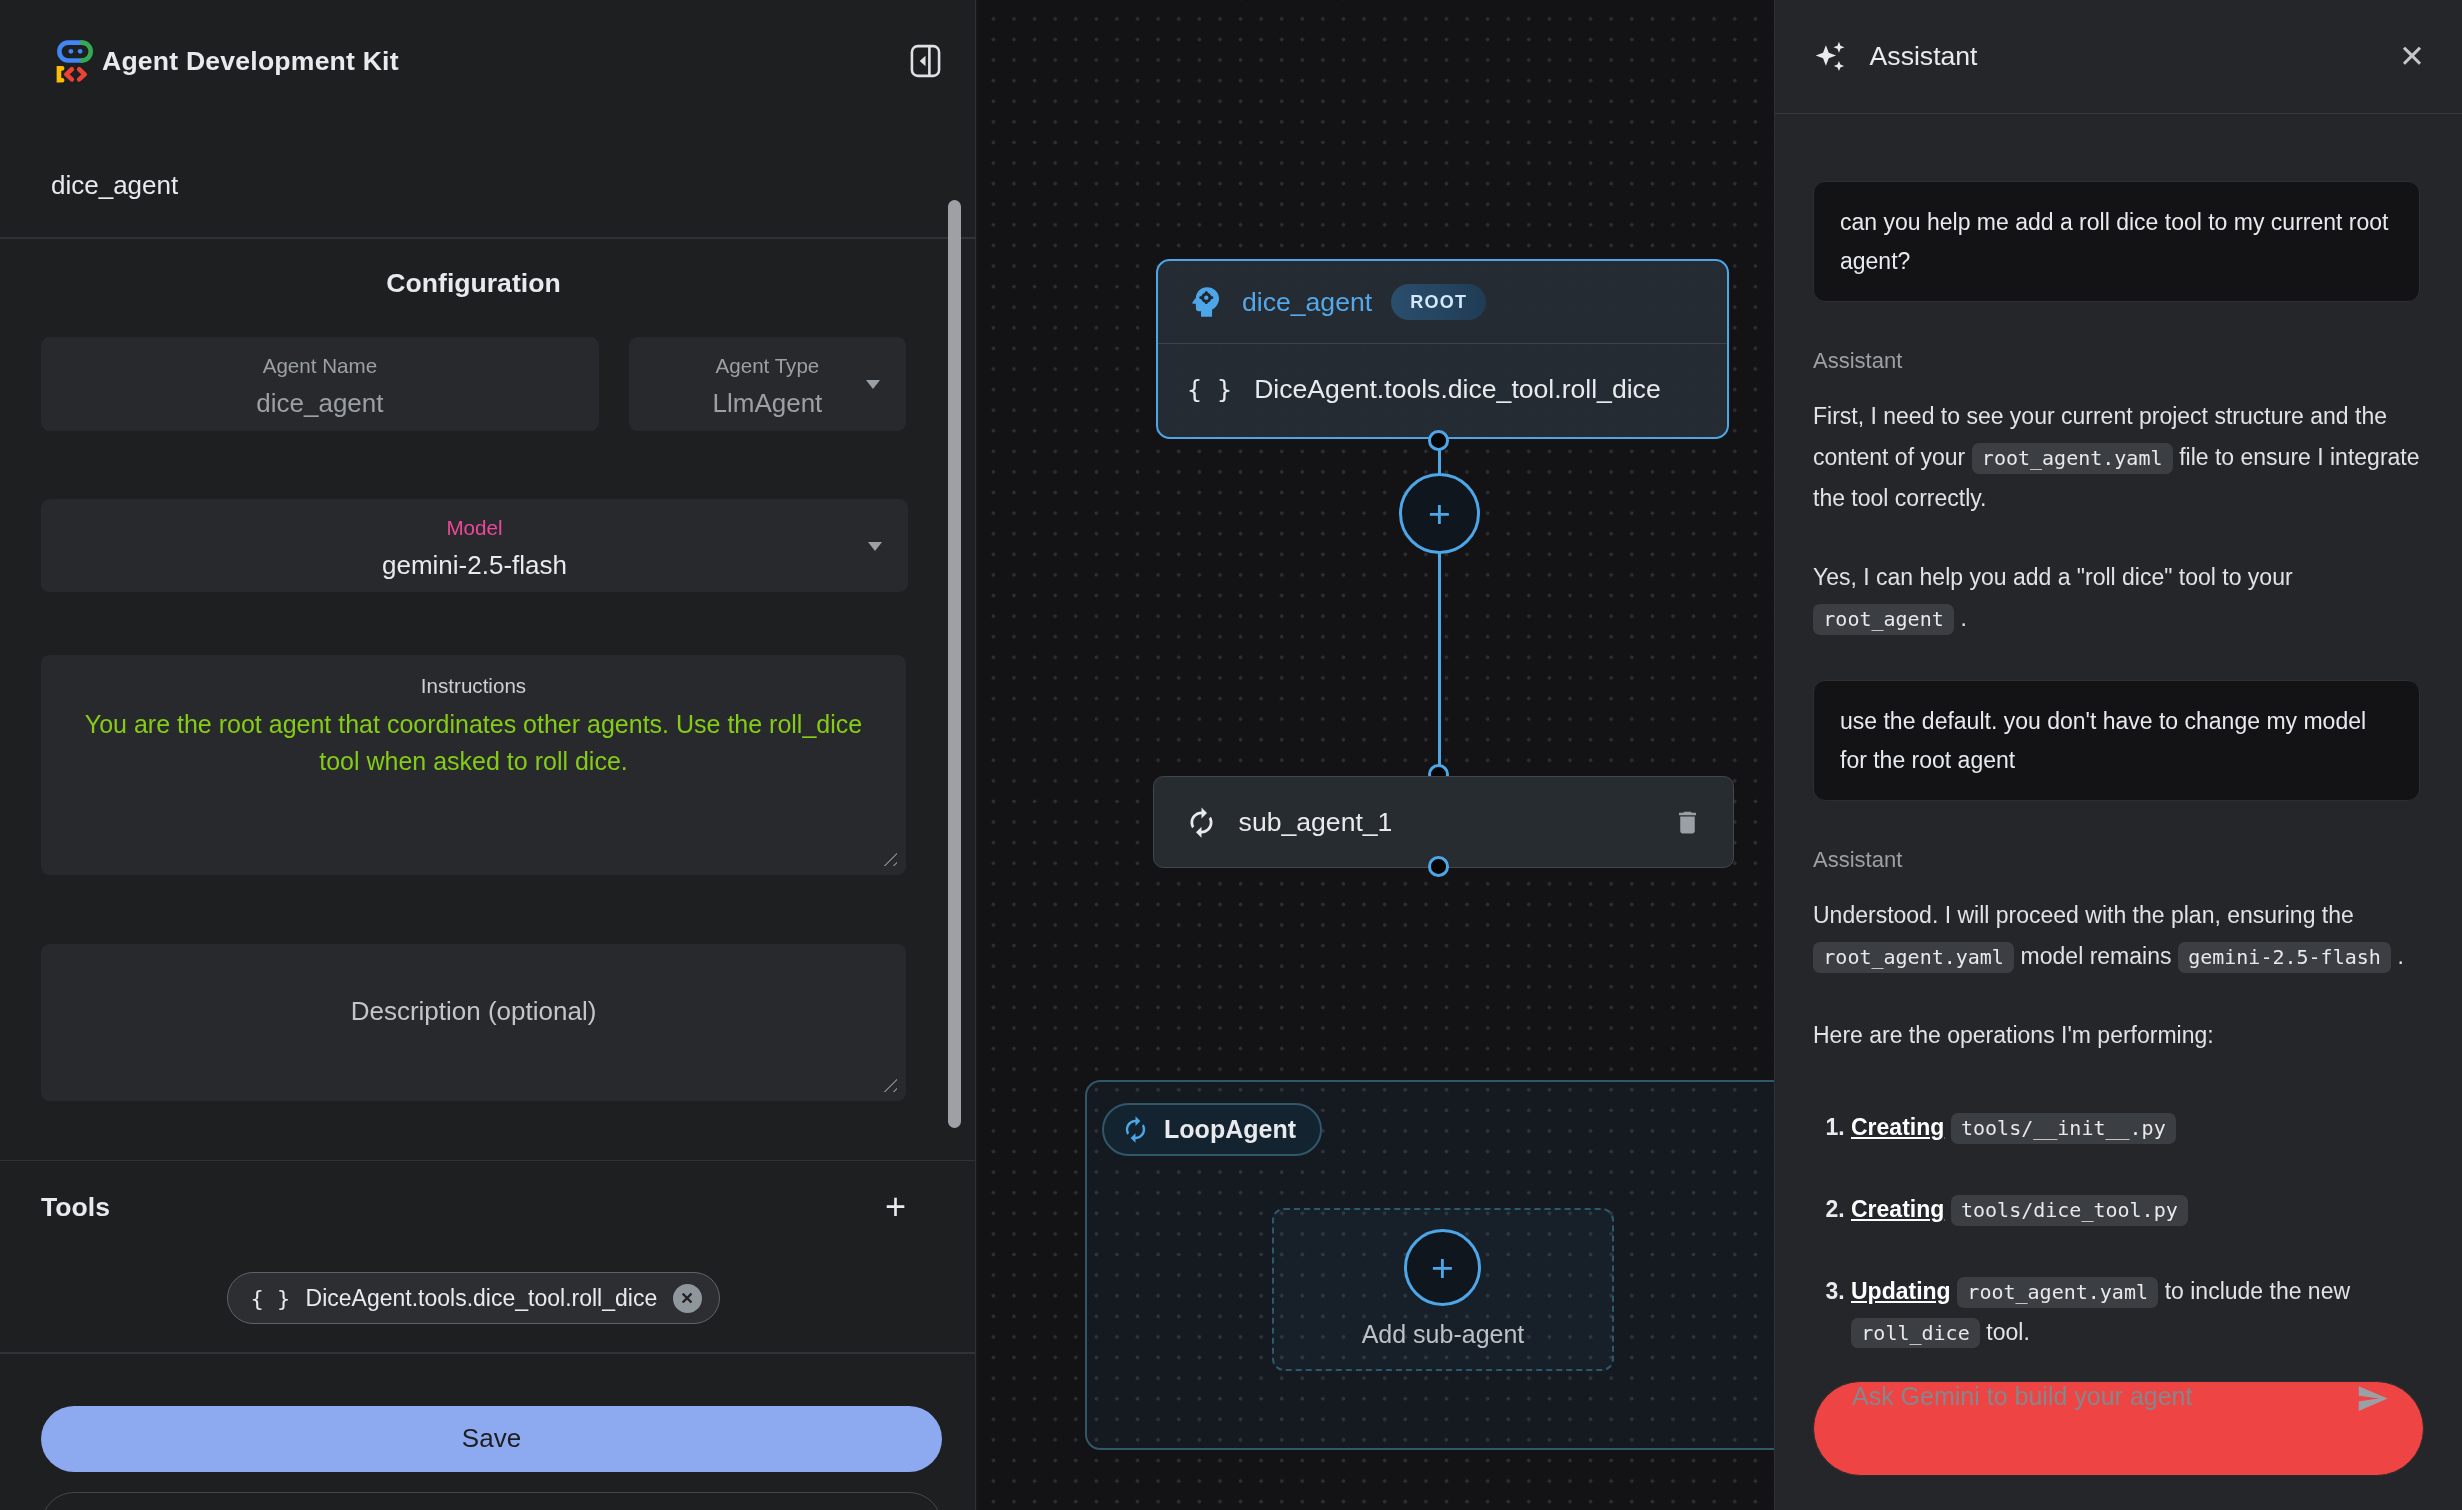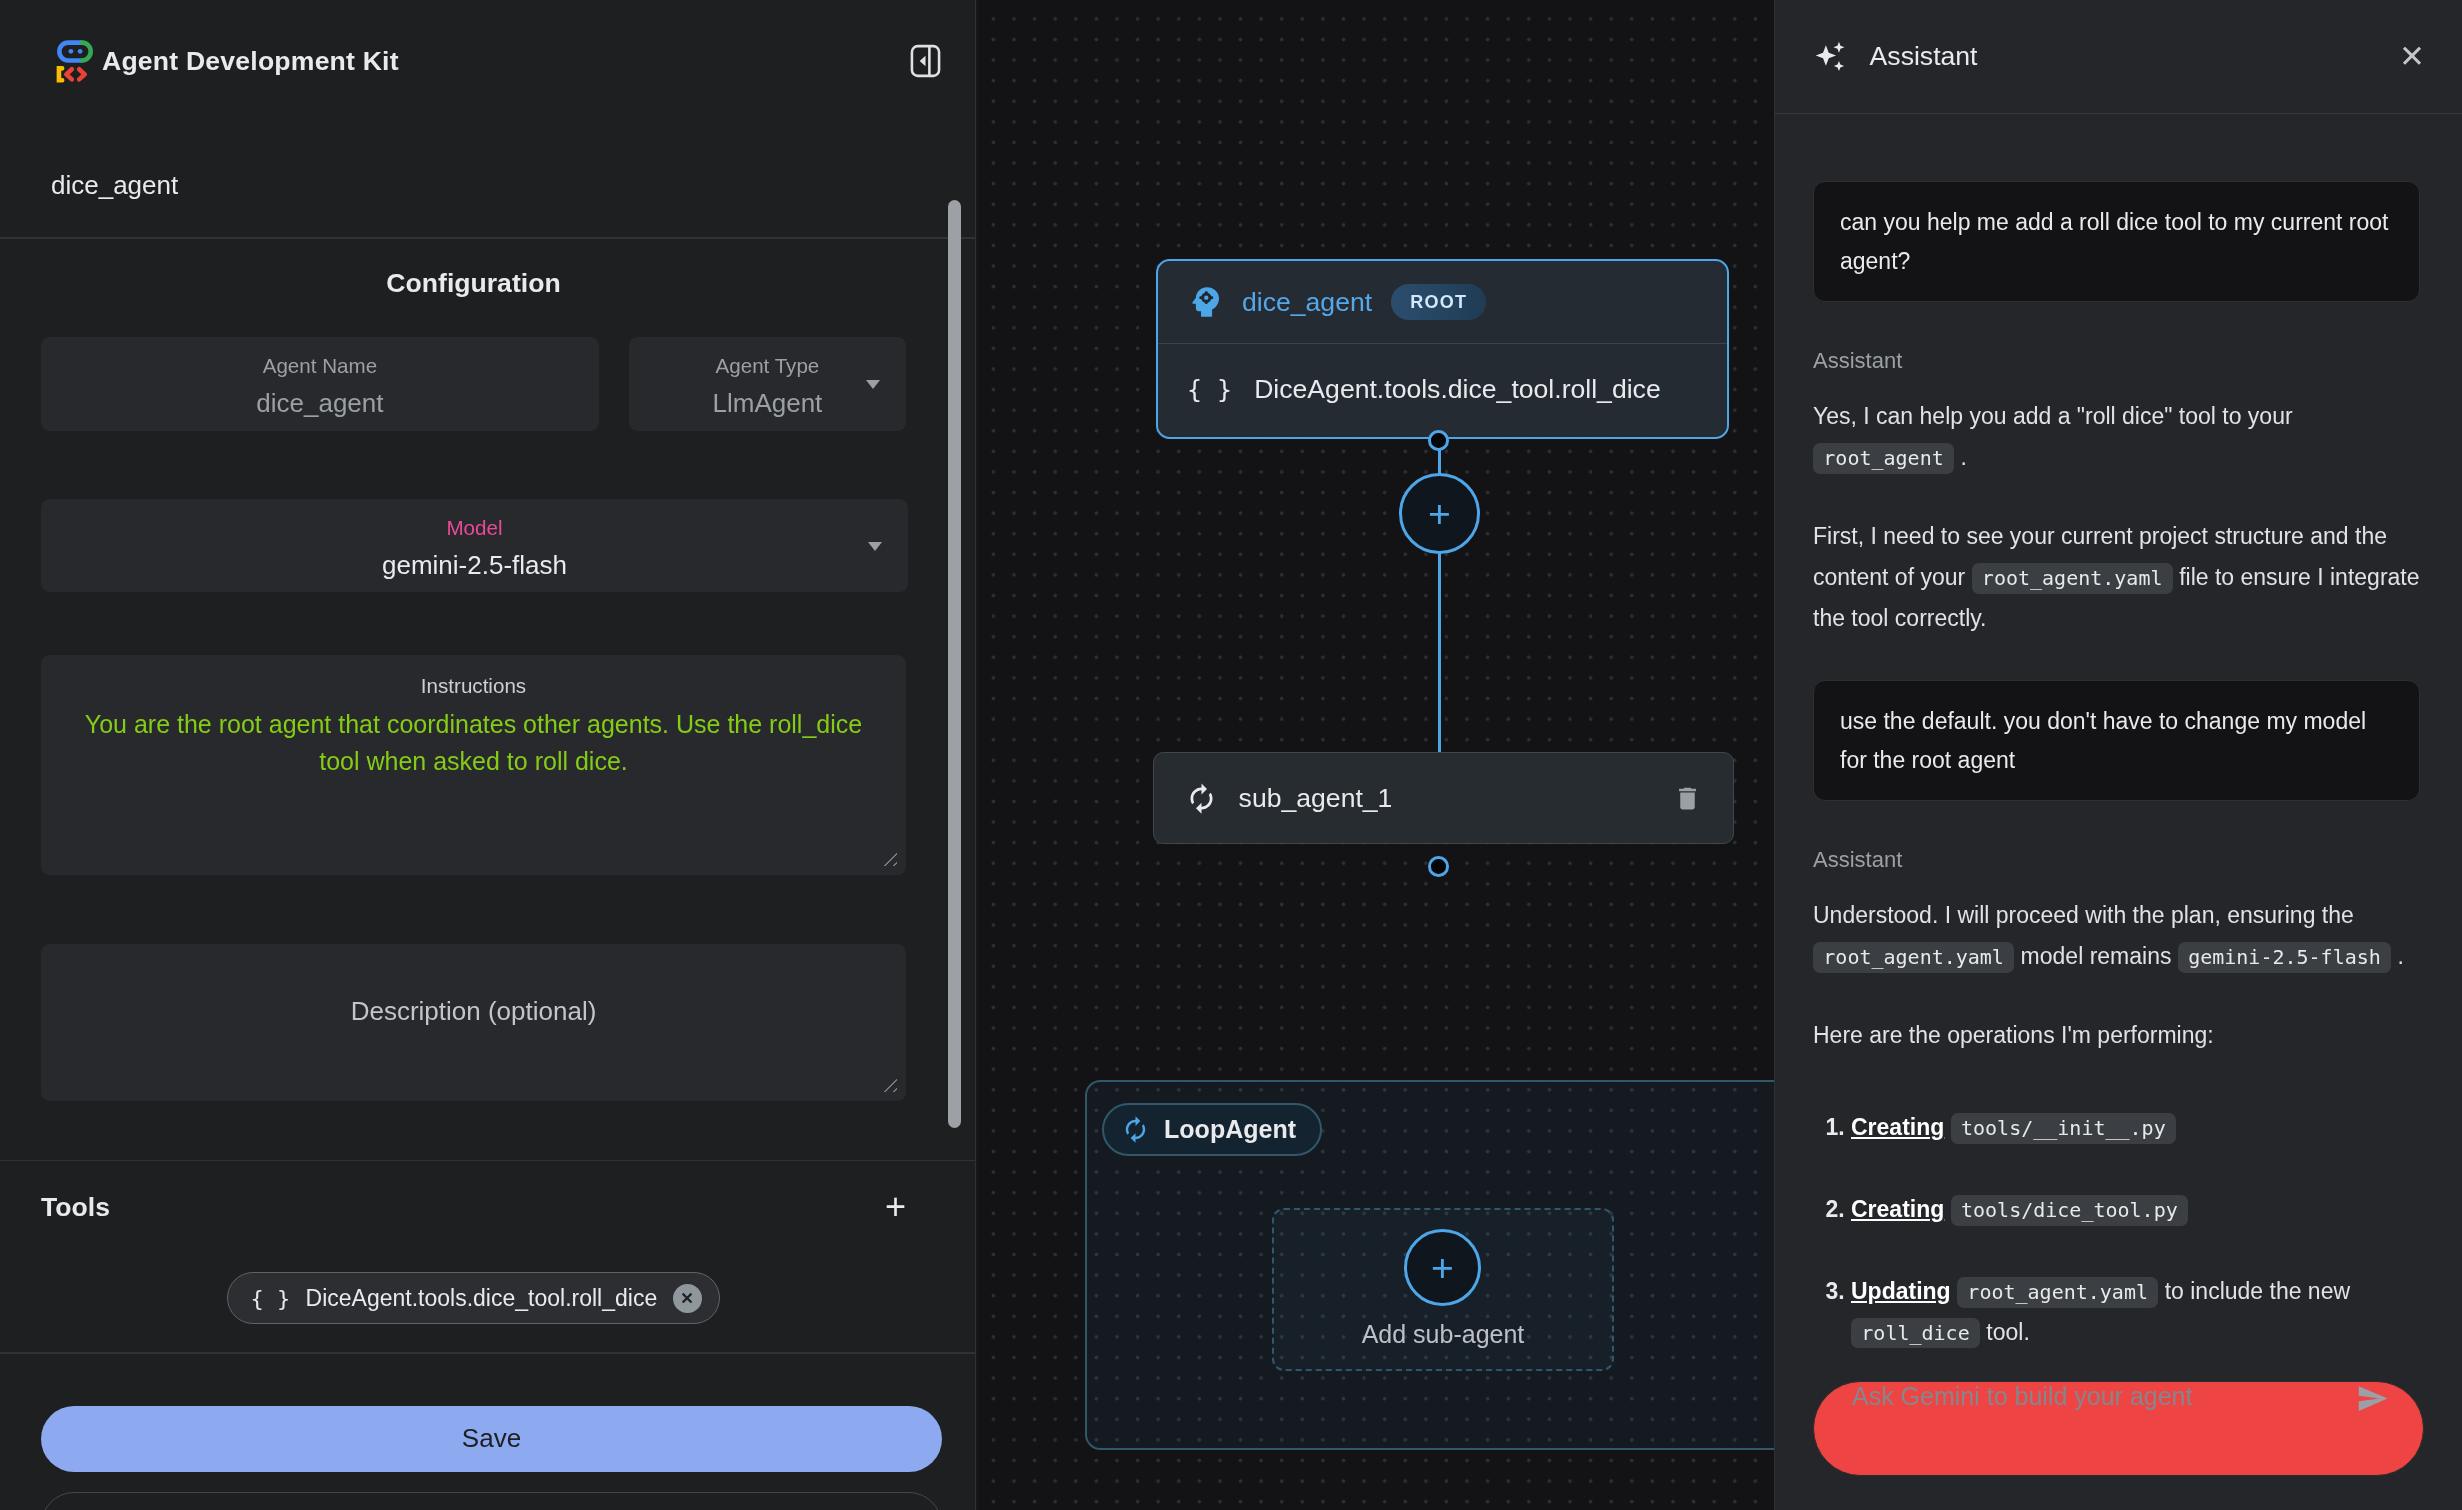--- a/index.html
+++ b/index.html
@@ -76,21 +76,21 @@
                 padding:7.7px 19px; }
   .node-tool-row { display:flex; align-items:center; gap:22px; padding:0 29px; height:91px; }
   .braces-ico { font-family:"DejaVu Sans Mono",monospace; font-size:25px; color:#e8eaed; }
   .node-tool-text { font-size:26.6px; color:#e8eaed; }
   .handle-dot { position:absolute; width:20.6px; height:20.6px; border-radius:50%;
                 background:#060607; border:3px solid #4da6e8; }
   .plus-circle { position:absolute; width:81px; height:81px; border-radius:50%;
                  background:#10161d; border:3px solid #4da6e8; color:#4da6e8;
                  display:flex; align-items:center; justify-content:center;
                  font-size:39px; font-weight:300; cursor:pointer; }
-  .node-sub { position:absolute; left:175px; top:752px; width:581px; height:92px;
+  .node-sub { position:absolute; left:175px; top:776px; width:581px; height:92px;
               background:#272c31; border:1.7px solid #43474b; border-radius:10.3px;
               display:flex; align-items:center; padding:0 31px; gap:20.6px; }
   .node-sub-name { font-size:26.6px; font-weight:500; color:#e8eaed; }
   .node-sub .trash { margin-left:auto; cursor:pointer; }
   .loop-group { position:absolute; left:107px; top:1080px; width:849px; height:370px;
                 border:2.6px solid #31576b; border-radius:15.4px;
                 background:rgba(77,166,232,0.055); }
   .loop-pill { position:absolute; left:15.4px; top:20.6px; display:inline-flex; align-items:center;
                gap:13.7px; background:#132430; border:2.1px solid #31576b; border-radius:857px;
                padding:10.3px 24px 10.3px 17px; }
@@ -272,22 +272,22 @@
       <path d="M17.3 1.8l1 2.7 2.7 1-2.7 1-1 2.7-1-2.7-2.7-1 2.7-1z" fill="#e8eaed"></path>
       <path d="M17.3 14.6l.95 2.45 2.45.95-2.45.95-.95 2.45-.95-2.45-2.45-.95 2.45-.95z" fill="#e8eaed"></path>
     </svg>
     <div class="rp-title">Assistant</div>
     <div class="rp-close">✕</div>
   </div>
 
   <div class="chat-scroll">
       <div class="msg-user">can you help me add a roll dice tool to my current root agent?</div>
       <div class="msg-label">Assistant</div>
+      <p class="msg-para"><span>First, I need to see your current project structure and the content of your </span><code class="chip">root_agent.yaml</code><span> file to ensure I integrate the tool correctly.</span></p>
       <p class="msg-para"><span>Yes, I can help you add a "roll dice" tool to your </span><code class="chip">root_agent</code><span> .</span></p>
-      <p class="msg-para"><span>First, I need to see your current project structure and the content of your </span><code class="chip">root_agent.yaml</code><span> file to ensure I integrate the tool correctly.</span></p>
       <div class="msg-user">use the default. you don't have to change my model for the root agent</div>
       <div class="msg-label">Assistant</div>
       <p class="msg-para"><span>Understood. I will proceed with the plan, ensuring the </span><code class="chip">root_agent.yaml</code><span> model remains </span><code class="chip">gemini-2.5-flash</code><span> .</span></p>
       <p class="msg-para"><span>Here are the operations I'm performing:</span></p>
       <ol class="msg-list">
         <li><strong>Creating</strong><span> </span><code class="chip">tools/__init__.py</code></li>
         <li><strong>Creating</strong><span> </span><code class="chip">tools/dice_tool.py</code></li>
         <li><strong>Updating</strong><span> </span><code class="chip">root_agent.yaml</code><span> to include the new </span><code class="chip">roll_dice</code><span> tool.</span></li>
       </ol>
     </div>

